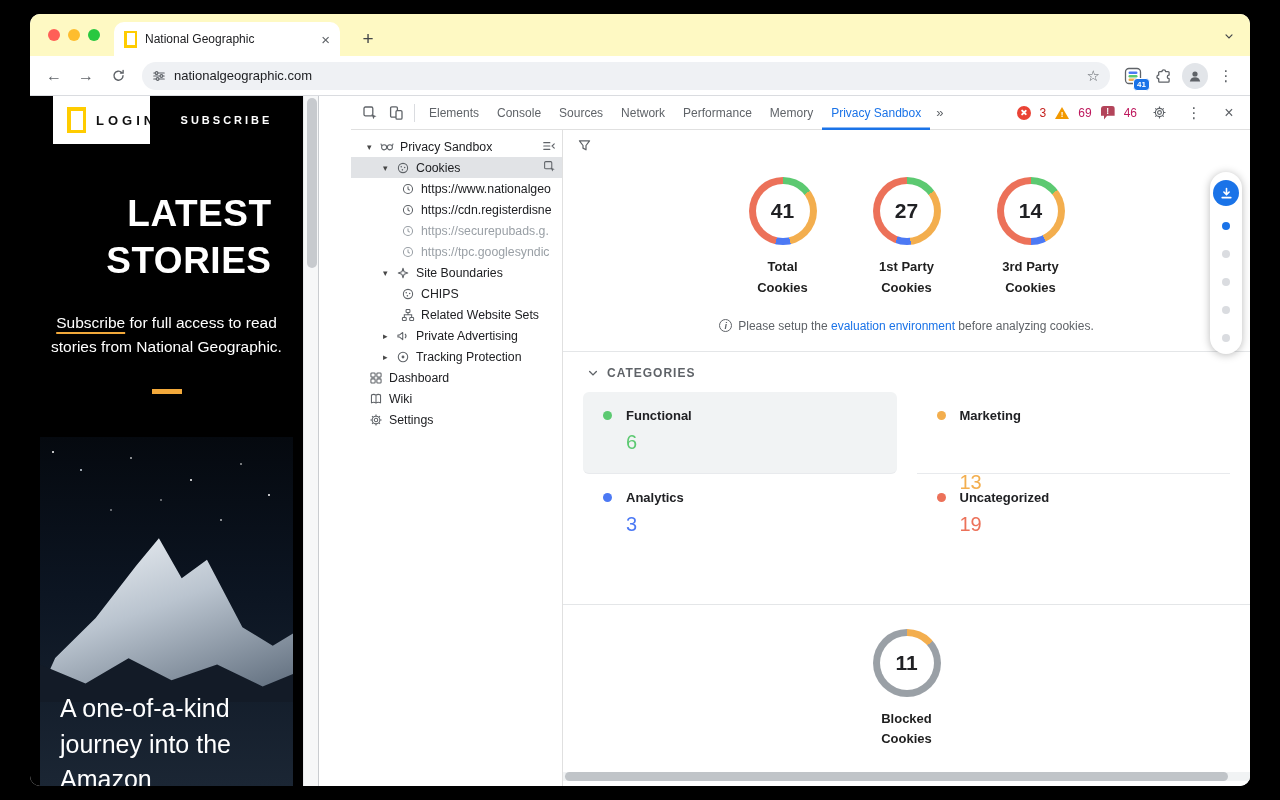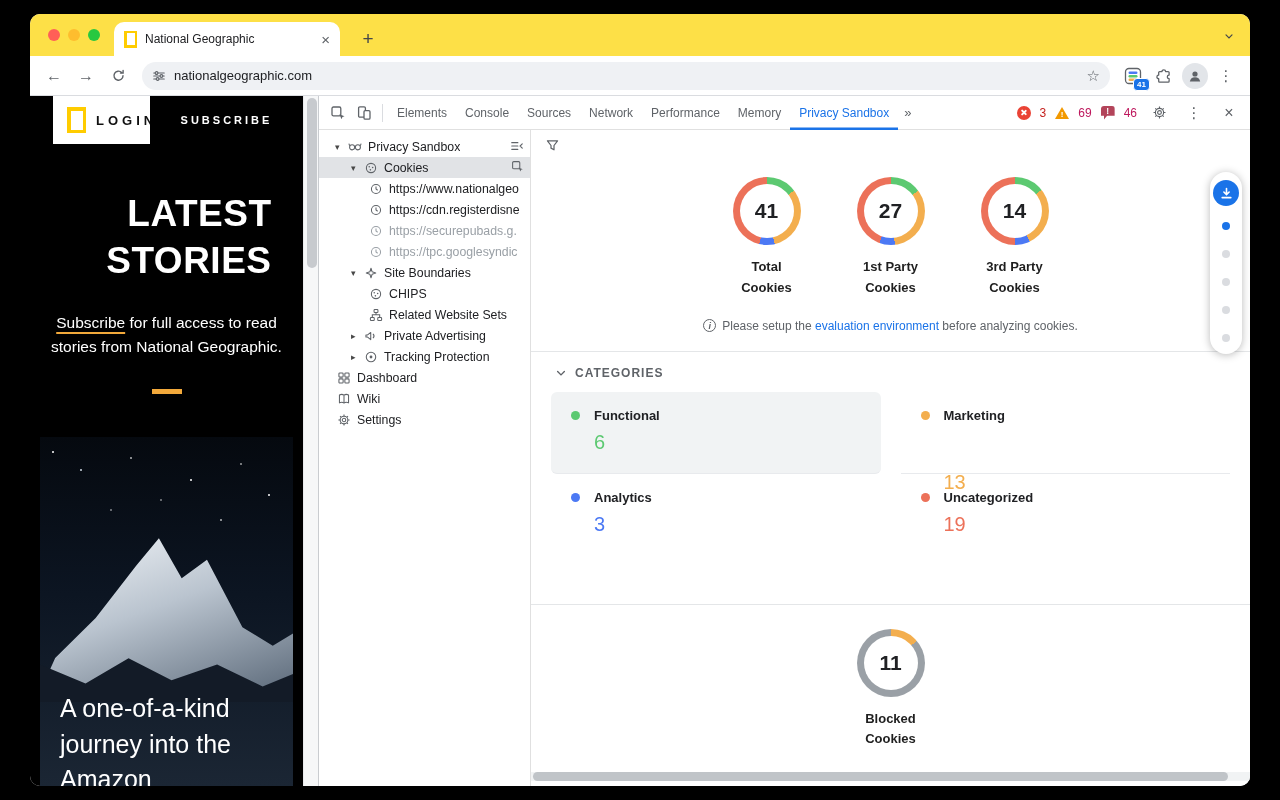--- a/index.html
+++ b/index.html
@@ -1,20 +1,20 @@
 <!DOCTYPE html>
 <html><head>
 <meta charset="utf-8">
 <style>
   * { margin:0; padding:0; box-sizing:border-box; }
   html,body { width:1280px; height:800px; background:#000; font-family:"Liberation Sans","DejaVu Sans",sans-serif; overflow:hidden; }
   .window { position:absolute; left:30px; top:14px; width:1220px; height:772px; background:#fff; border-radius:10px; overflow:hidden; box-shadow:0 12px 48px rgba(0,0,0,.6); }
 
   
-  .tabstrip { position:relative; height:42px; background:#fde047; }
+  .tabstrip { position:relative; height:42px; background:#fef9c3; }
   .traffic { position:absolute; left:18px; top:15px; display:flex; gap:8px; }
   .tl { width:12px; height:12px; border-radius:50%; }
   .tl.red{background:#FF5F57}.tl.yel{background:#FEBD2E}.tl.grn{background:#28C840}
   .tab { position:absolute; left:84px; top:8px; width:226px; height:34px; background:#fff; border-radius:10px 10px 0 0; display:flex; align-items:center; padding:0 10px; gap:8px; }
   .favicon { position:relative; width:13px; height:17px; flex:none; }
   .favicon .inner, .nglogo .inner { position:absolute; inset:2.5px; background:#fff; }
   .tab-title { font-size:12px; color:#202124; flex:1; white-space:nowrap; overflow:hidden; }
   .tab-close { color:#5F6368; font-size:15px; line-height:1; }
   .newtab { position:absolute; left:324px; top:11px; width:28px; height:28px; color:#44474A; font-size:19px; display:flex; align-items:center; justify-content:center; }
   .tabsearch { position:absolute; right:12px; top:13px; width:18px; height:18px; display:flex; align-items:center; justify-content:center; }
@@ -52,21 +52,21 @@
   .mtn { position:absolute; left:0; right:0; top:29%; height:44%;
     background:linear-gradient(160deg,#F3F6F9 0%,#BAC4CF 45%,#5D6B7B 100%);
     clip-path:polygon(0 100%,6% 78%,22% 52%,38% 18%,47% 0,56% 26%,66% 14%,80% 58%,92% 70%,100% 62%,100% 100%); }
   .ridge { position:absolute; left:0; right:0; top:58%; height:18%; background:#131B27;
     clip-path:polygon(0 100%,0 40%,18% 70%,35% 30%,52% 65%,70% 40%,88% 75%,100% 55%,100% 100%); }
   .herocap { position:absolute; left:20px; top:254px; width:218px; text-align:left; font-size:25px; font-weight:400; line-height:1.42; color:#fff; }
   .sitescroll { position:absolute; top:0; right:0; bottom:0; width:15px; background:#F6F7F8; border-left:1px solid #E9EAEC; }
   .sthumb { position:absolute; top:2px; left:2.5px; width:10px; height:170px; border-radius:5px; background:#C7CACE; }
 
   
-  .devtools { flex:1; display:flex; flex-direction:column; background:#fff; border-left:1px solid #C9CCD0; min-width:0; }
+  .devtools { flex:1; display:flex; flex-direction:column; background:#fff; border-left:1px solid #C9CCD0; min-width:0;padding-left:32px; }
   .dt-tabs { height:34px; display:flex; align-items:center; border-bottom:1px solid #E0E0E0; padding-left:6px; flex:none; }
   .dticon { width:26px; height:26px; display:flex; align-items:center; justify-content:center; flex:none; }
   .dtsep { width:1px; height:18px; background:#DADCE0; margin:0 5px; }
   .dtab { height:34px; line-height:34px; padding:0 9px; font-size:12px; color:#5F6368; white-space:nowrap; }
   .dtab.active { color:#1A73E8; box-shadow:inset 0 -2.5px 0 #1A73E8; font-weight:400; }
   .moretabs { color:#5F6368; font-size:13px; padding:0 6px; }
   .dt-badges { margin-left:auto; display:flex; align-items:center; gap:9px; padding-right:8px; }
   .bcount { font-size:12px; color:#be185d; }
   .bcount.err { color:#C5221F; }
   .erric { position:relative; width:14px; height:14px; border-radius:50%; }

